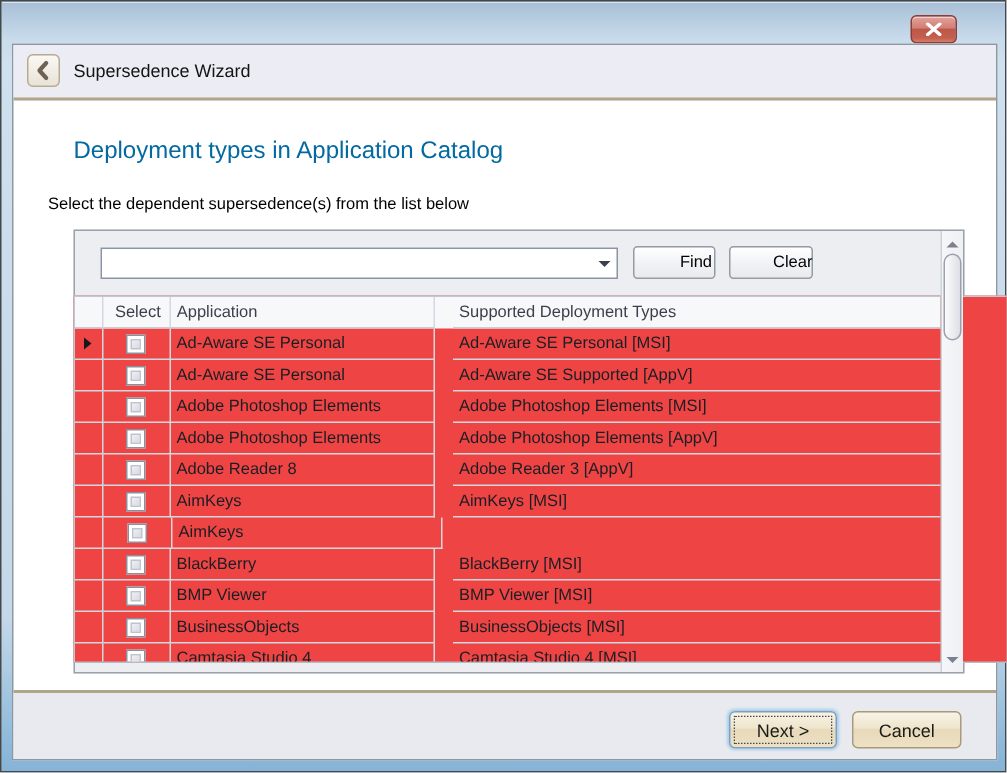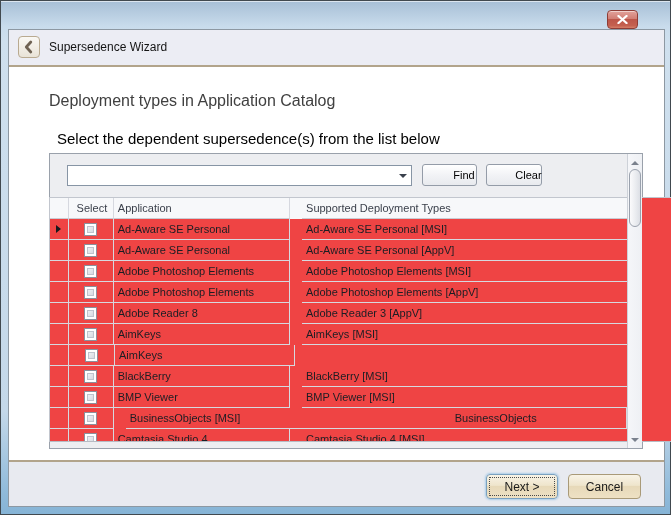--- a/index.html
+++ b/index.html
@@ -37,22 +37,22 @@
     position:absolute; left:9px; top:6px; width:22px; height:22px;
     border:1px solid #b9aa90; border-radius:4px;
     background:linear-gradient(180deg,#faf8f4 0%, #e9e3d7 100%);
     display:flex; align-items:center; justify-content:center; cursor:default;
   }
   .app-title {
     position:absolute; left:40px; top:0; height:35px; line-height:35px;
     font-size:12px; color:#141414;
   }
 
-  .heading { position:absolute; left:40px; top:62px; font-size:16px; color:#404040; }
-  .instruction { position:absolute; left:48px; top:100px; font-size:15px; color:#000; }
+  .heading { position:absolute; left:40px; top:62px; font-size:16px; color:#0369a1; }
+  .instruction { position:absolute; left:23px; top:100px; font-size:11px; color:#000; }
 
   
   .panel {
     position:absolute; left:40px; top:123px; width:594px; height:296px;
     background:#edeef1; border:1px solid #9aa1ab;
   }
   .combo {
     position:absolute; left:17px; top:11px; width:345px; height:21px;
     background:#fff; border:1px solid #8795a5; cursor:text;
   }
@@ -191,21 +191,21 @@
             </div>
 
             <div class="grid-row">
               <div class="cell col-ind">
                 
               </div>
               <div class="cell col-sel">
                 <span class="checkbox"></span>
               </div>
               <div class="cell col-app">Ad-Aware SE Personal</div>
-              <div class="cell col-type">Ad-Aware SE Personal [AppV]</div>
+              <div class="cell col-type">Ad-Aware SE Supported [AppV]</div>
             </div>
 
             <div class="grid-row">
               <div class="cell col-ind">
                 
               </div>
               <div class="cell col-sel">
                 <span class="checkbox"></span>
               </div>
               <div class="cell col-app">Adobe Photoshop Elements</div>
@@ -277,22 +277,22 @@
               <div class="cell col-type">BMP Viewer [MSI]</div>
             </div>
 
             <div class="grid-row">
               <div class="cell col-ind">
                 
               </div>
               <div class="cell col-sel">
                 <span class="checkbox"></span>
               </div>
+              <div class="cell col-app">BusinessObjects</div>
               <div class="cell col-type">BusinessObjects [MSI]</div>
-              <div class="cell col-app">BusinessObjects</div>
             </div>
 
             <div class="grid-row">
               <div class="cell col-ind">
                 
               </div>
               <div class="cell col-sel">
                 <span class="checkbox"></span>
               </div>
               <div class="cell col-app">Camtasia Studio 4</div>

